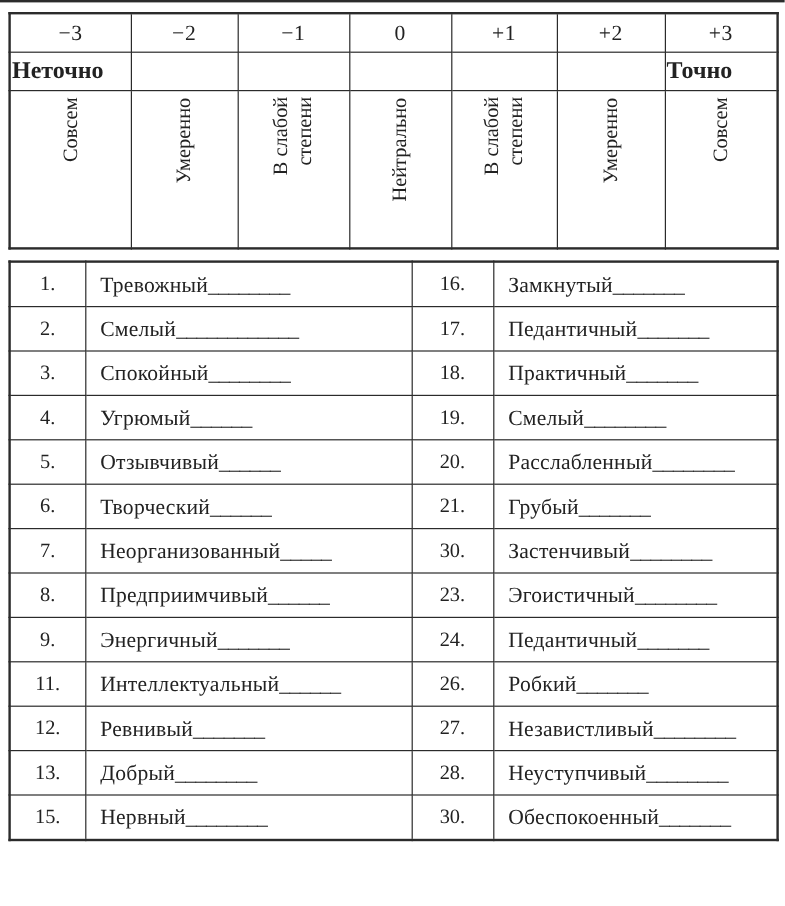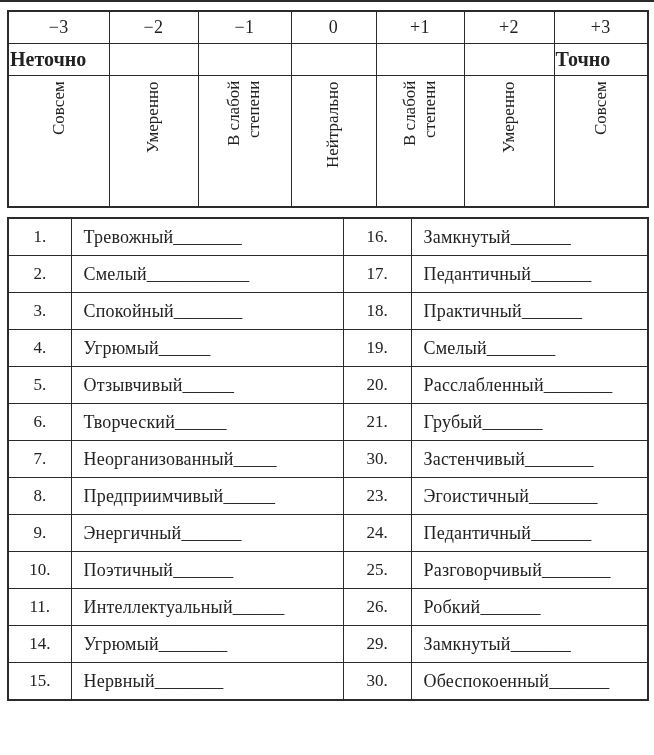--- a/index.html
+++ b/index.html
@@ -168,36 +168,36 @@
         <td class="num">23.</td>
         <td class="word"><span class="word-label">Эгоистичный</span><span class="blank">________</span></td>
       </tr>
       <tr>
         <td class="num">9.</td>
         <td class="word"><span class="word-label">Энергичный</span><span class="blank">_______</span></td>
         <td class="num">24.</td>
         <td class="word"><span class="word-label">Педантичный</span><span class="blank">_______</span></td>
       </tr>
       <tr>
-        <td class="num">10.</td>
-        <td class="word"><span class="word-label">Поэтичный</span><span class="blank">_______</span></td>
-        <td class="num">25.</td>
-        <td class="word"><span class="word-label">Разговорчивый</span><span class="blank">________</span></td>
-      </tr>
-      <tr>
         <td class="num">11.</td>
         <td class="word"><span class="word-label">Интеллектуальный</span><span class="blank">______</span></td>
         <td class="num">26.</td>
         <td class="word"><span class="word-label">Робкий</span><span class="blank">_______</span></td>
       </tr>
       <tr>
-        <td class="num">14.</td>
-        <td class="word"><span class="word-label">Угрюмый</span><span class="blank">________</span></td>
-        <td class="num">29.</td>
-        <td class="word"><span class="word-label">Замкнутый</span><span class="blank">_______</span></td>
+        <td class="num">12.</td>
+        <td class="word"><span class="word-label">Ревнивый</span><span class="blank">_______</span></td>
+        <td class="num">27.</td>
+        <td class="word"><span class="word-label">Независтливый</span><span class="blank">________</span></td>
+      </tr>
+      <tr>
+        <td class="num">13.</td>
+        <td class="word"><span class="word-label">Добрый</span><span class="blank">________</span></td>
+        <td class="num">28.</td>
+        <td class="word"><span class="word-label">Неуступчивый</span><span class="blank">________</span></td>
       </tr>
       <tr>
         <td class="num">15.</td>
         <td class="word"><span class="word-label">Нервный</span><span class="blank">________</span></td>
         <td class="num">30.</td>
         <td class="word"><span class="word-label">Обеспокоенный</span><span class="blank">_______</span></td>
       </tr>
     </tbody>
 </table>
 

